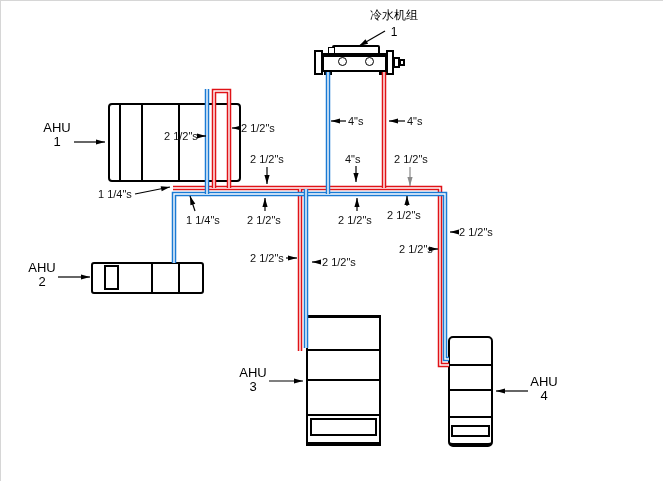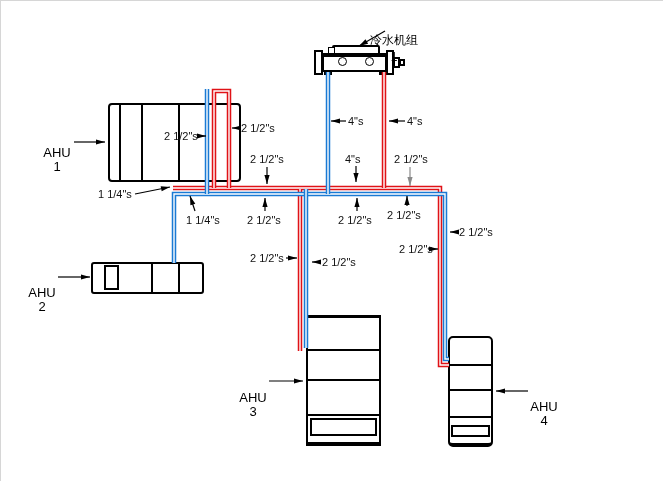--- a/index.html
+++ b/index.html
@@ -35,21 +35,21 @@
   
   svg.layer{position:absolute;left:0;top:0;}
   #pipes{z-index:5;} #leaders{z-index:7;}
   .pipe{fill:none;stroke-width:4.5px;stroke-linecap:butt;stroke-linejoin:miter;}
   .pipe.blue{stroke:var(--supply-blue,#1a7ad4);}
   .pipe.red{stroke:var(--return-red,#e01217);}
   .pipe.center{stroke:#fff;stroke-width:1.4px;}
 
   
   .unit-label{position:absolute;z-index:9;width:52px;text-align:center;
-    font-size:13px;line-height:14px;color:#000;margin-top:25px;}
+    font-size:13px;line-height:14px;color:#000;}
   #chiller-label{left:360px;top:6px;width:66px;font-size:12px;line-height:17px;}
   #ahu1-label{left:30px;top:120px;} #ahu2-label{left:15px;top:260px;}
   #ahu3-label{left:226px;top:365px;} #ahu4-label{left:517px;top:374px;}
   .pipe-label{position:absolute;z-index:9;font-size:11px;line-height:12px;
     color:#111;white-space:nowrap;letter-spacing:0px;}
 </style>
 </head>
 <body>
 
 <div id="stage">

